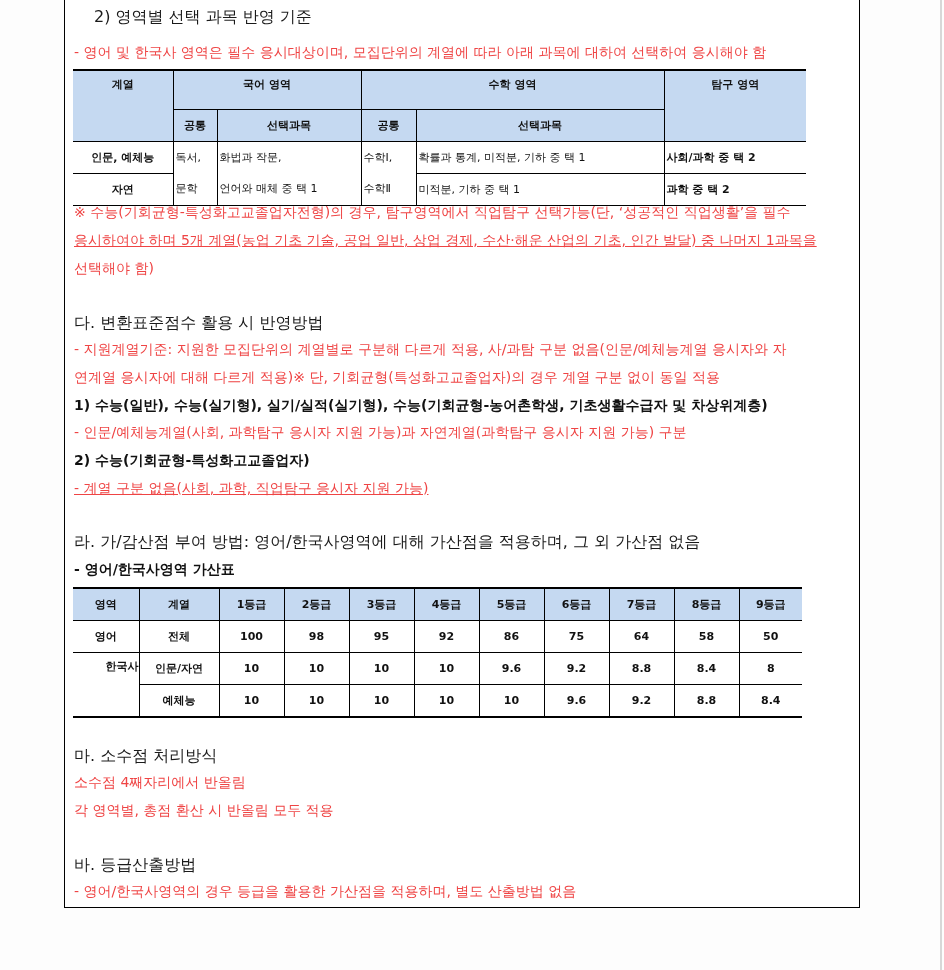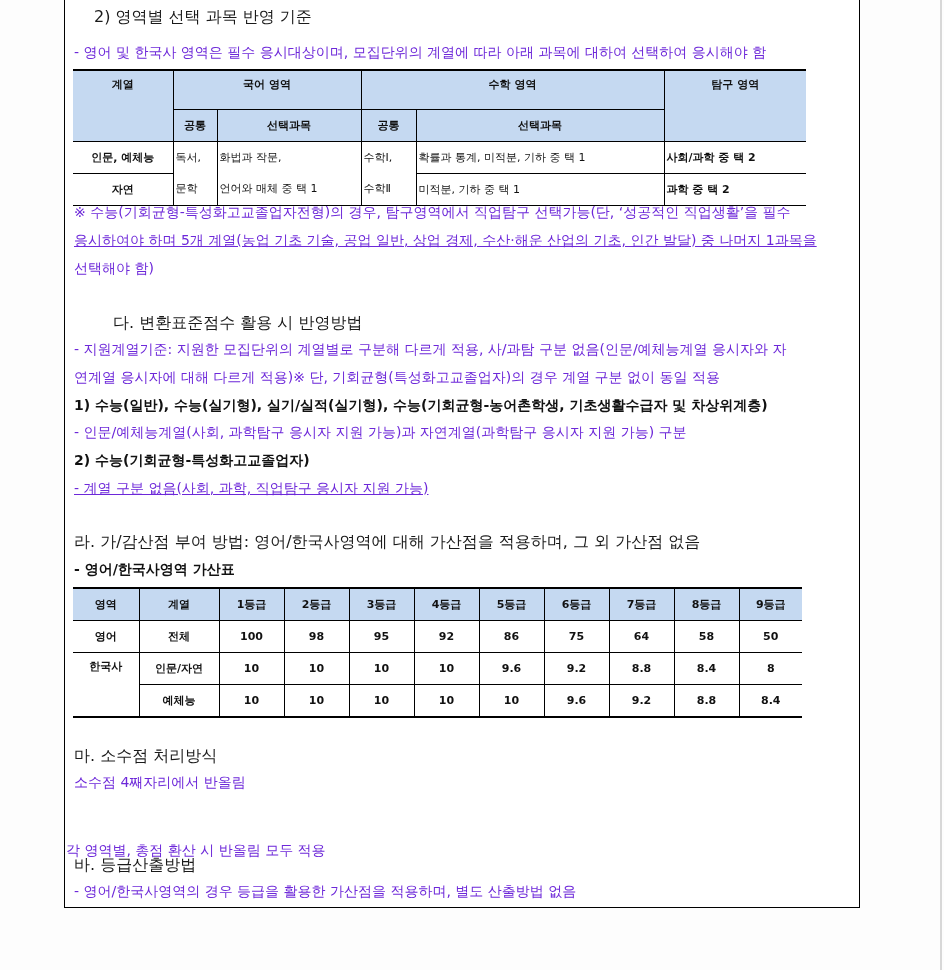--- a/index.html
+++ b/index.html
@@ -7,21 +7,21 @@
     width:944px; height:970px; background:#fdfdfd; position:relative; overflow:hidden;
     font-family:"DejaVu Sans","Liberation Sans",sans-serif; color:#111;
   }
   .right-edge { position:absolute; left:940px; top:0; width:2px; height:970px; background:#d8d8d8; }
   .frame {
     position:absolute; left:64px; top:-2px; width:796px; height:910px;
     border:1px solid #000; border-top:none; background:#fff; box-sizing:border-box;
   }
   .abs { position:absolute; white-space:nowrap; }
   .h { font-size:16px; color:#1a1a1a; }
-  .t { font-size:14px; color:#6d28d9; }
+  .t { font-size:14px; color:#ef4444; }
   .b { font-size:14px; font-weight:bold; color:#111; }
 
   table { border-collapse:collapse; position:absolute; font-size:11px; }
   td { padding:0; font-weight:bold; color:#111; }
   .hd { background:#c5d9f1; }
 
   
   #t1 { left:73px; top:69px; width:733px; border-top:2px solid #000; }
   #t1 td { border:1px solid #000; height:31px; }
   #t1 tr td:first-child { border-left:none; }
@@ -30,21 +30,21 @@
   #t1 .c { text-align:center; }
   #t1 .l { text-align:left; padding-left:2px; font-weight:normal; }
   #t1 .lb { text-align:left; padding-left:2px; }
 
   
   #t2 { left:73px; top:587px; width:729px; border-top:2px solid #000; border-bottom:2px solid #000; }
   #t2 td { border:1px solid #000; height:31px; text-align:center; }
   #t2 tr td:first-child { border-left:none; }
   #t2 tr td:last-child { border-right:none; }
   #t2 .hd td { background:#c5d9f1; }
-  #t2 .rs { vertical-align:top; padding-top:6px; }
+  #t2 .rs { vertical-align:top; padding-top:6px;text-align:right; }
 </style>
 </head>
 <body>
 
 <div class="right-edge"></div>
 <div class="frame"></div>
 
 <div class="abs h" style="left:74px;top:7px;margin-left:20px;">2) 영역별 선택 과목 반영 기준</div>
 <div class="abs t" style="left:74px;top:44px;">- 영어 및 한국사 영역은 필수 응시대상이며, 모집단위의 계열에 따라 아래 과목에 대하여 선택하여 응시해야 함</div>
 
@@ -92,21 +92,21 @@
     <td class="l">미적분, 기하 중 택 1</td>
     <td class="lb">과학 중 택 2</td>
   </tr>
 </tbody>
   </table>
 
 <div class="abs t" style="left:74px;top:204px;">※ 수능(기회균형-특성화고교졸업자전형)의 경우, 탐구영역에서 직업탐구 선택가능(단, ‘성공적인 직업생활’을 필수</div>
 <div class="abs t" style="left:74px;top:232px;text-decoration:underline;">응시하여야 하며 5개 계열(농업 기초 기술, 공업 일반, 상업 경제, 수산·해운 산업의 기초, 인간 발달) 중 나머지 1과목을</div>
 <div class="abs t" style="left:74px;top:260px;">선택해야 함)</div>
 
-<div class="abs h" style="left:74px;top:313px;margin-left:39px;">다. 변환표준점수 활용 시 반영방법</div>
+<div class="abs h" style="left:74px;top:313px;">다. 변환표준점수 활용 시 반영방법</div>
 <div class="abs t" style="left:74px;top:341px;text-align:right;">- 지원계열기준: 지원한 모집단위의 계열별로 구분해 다르게 적용, 사/과탐 구분 없음(인문/예체능계열 응시자와 자</div>
 <div class="abs t" style="left:74px;top:369px;">연계열 응시자에 대해 다르게 적용)※ 단, 기회균형(특성화고교졸업자)의 경우 계열 구분 없이 동일 적용</div>
 <div class="abs b" style="left:74px;top:397px;">1) 수능(일반), 수능(실기형), 실기/실적(실기형), 수능(기회균형-농어촌학생, 기초생활수급자 및 차상위계층)</div>
 <div class="abs t" style="left:74px;top:424px;">- 인문/예체능계열(사회, 과학탐구 응시자 지원 가능)과 자연계열(과학탐구 응시자 지원 가능) 구분</div>
 <div class="abs b" style="left:74px;top:452px;">2) 수능(기회균형-특성화고교졸업자)</div>
 <div class="abs t" style="left:74px;top:480px;text-decoration:underline;">- 계열 구분 없음(사회, 과학, 직업탐구 응시자 지원 가능)</div>
 
 <div class="abs h" style="left:74px;top:532px;">라. 가/감산점 부여 방법: 영어/한국사영역에 대해 가산점을 적용하며, 그 외 가산점 없음</div>
 <div class="abs b" style="left:74px;top:561px;text-align:right;">- 영어/한국사영역 가산표</div>
 
@@ -174,16 +174,16 @@
     <td>9.6</td>
     <td>9.2</td>
     <td>8.8</td>
     <td>8.4</td>
   </tr>
 </tbody>
   </table>
 
 <div class="abs h" style="left:74px;top:746px;">마. 소수점 처리방식</div>
 <div class="abs t" style="left:74px;top:774px;">소수점 4째자리에서 반올림</div>
-<div class="abs t" style="left:66px;top:802px;margin-top:40px;">각 영역별, 총점 환산 시 반올림 모두 적용</div>
+<div class="abs t" style="left:74px;top:802px;">각 영역별, 총점 환산 시 반올림 모두 적용</div>
 
 <div class="abs h" style="left:74px;top:855px;">바. 등급산출방법</div>
 <div class="abs t" style="left:74px;top:883px;">- 영어/한국사영역의 경우 등급을 활용한 가산점을 적용하며, 별도 산출방법 없음</div>
 
 </body></html>

